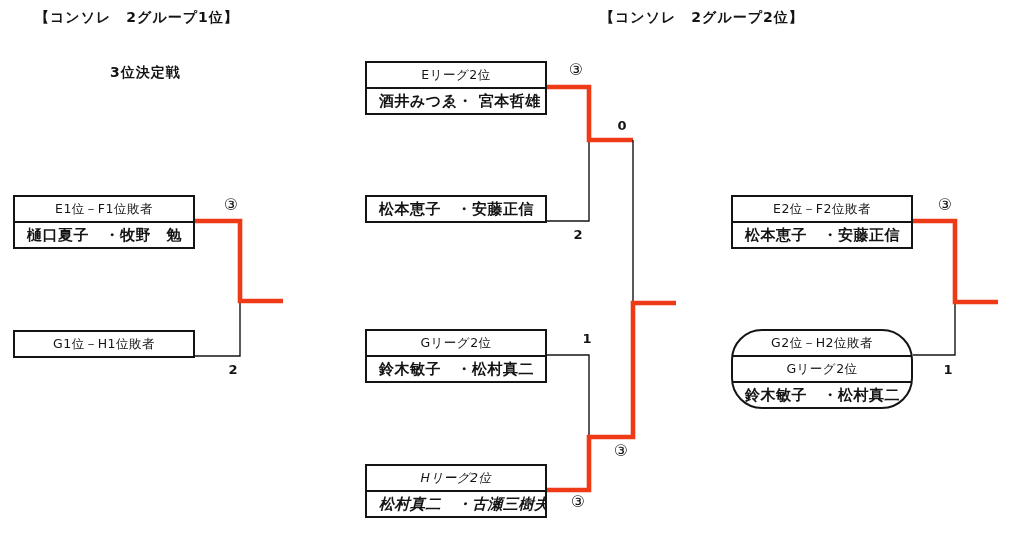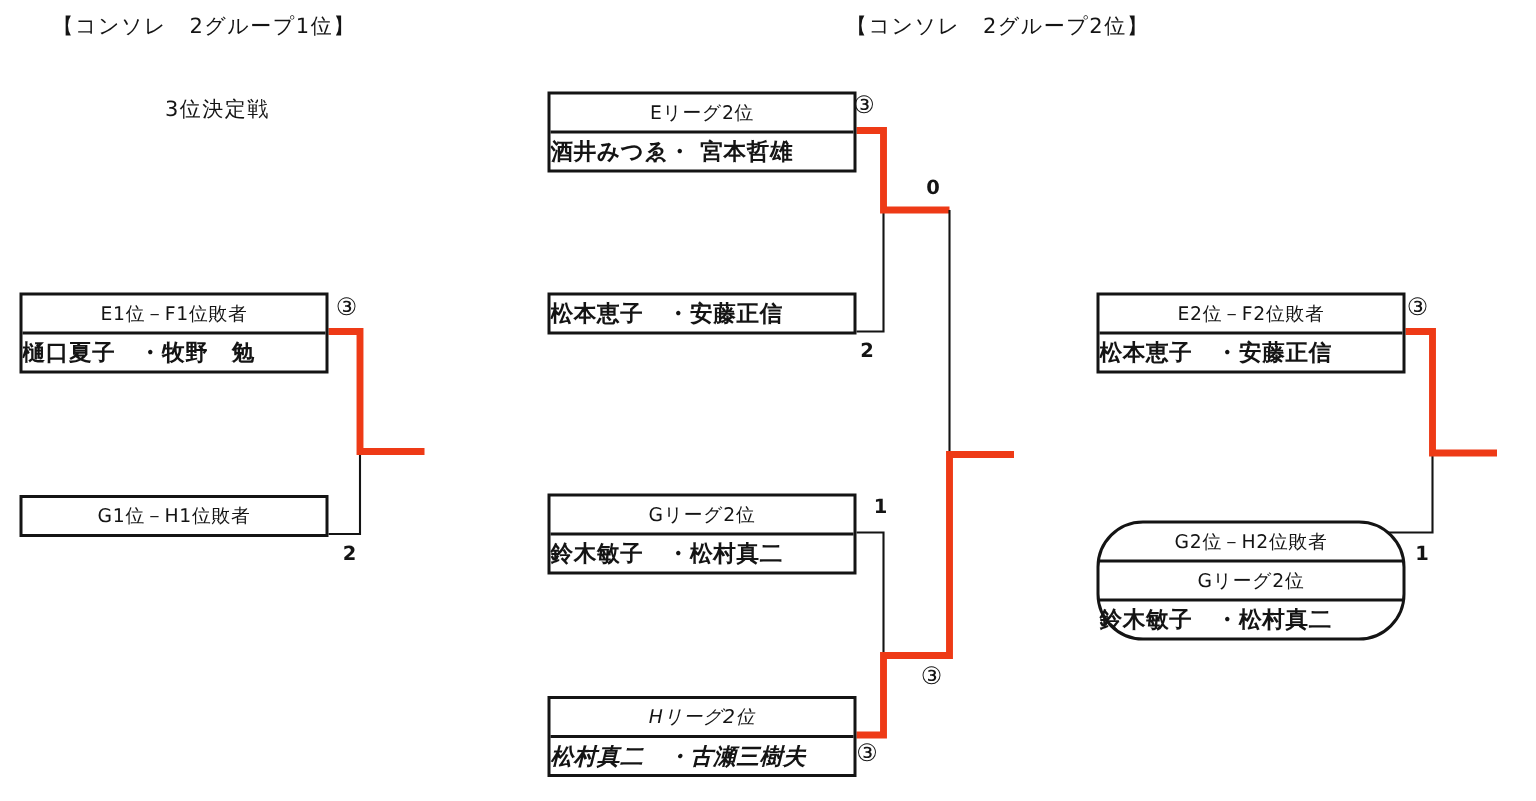--- a/index.html
+++ b/index.html
@@ -15,41 +15,41 @@
     position:relative;
     overflow:hidden;
   }
   .stage{position:absolute;inset:0;width:1024px;height:534px;}
   svg.lines{position:absolute;left:0;top:0;width:1024px;height:534px;}
   .line-black{fill:none;stroke:var(--ink);stroke-width:1.4;}
   .line-red{fill:none;stroke:var(--accent);stroke-width:4.6;}
 
   .title{
     position:absolute;
-    font-size:14px;font-weight:normal;
+    font-size:14px;font-weight:bold;
     letter-spacing:1px;white-space:nowrap;
   }
   .box{
-    position:absolute;width:206px;
+    position:absolute;width:182px;
     border:2px solid var(--ink);
     background:#fff;box-sizing:border-box;
   }
   .row{
     height:24px;line-height:24px;
     overflow:hidden;white-space:nowrap;
     box-sizing:content-box;
   }
   .row + .row{border-top:2px solid var(--ink);}
   .row.header{
     text-align:center;font-size:12.5px;
     letter-spacing:0.5px;
   }
   .row.names{
     font-size:15px;font-weight:bold;
-    padding-left:0;letter-spacing:0.5px;
+    padding-left:12px;letter-spacing:0.5px;
   }
   .score{
     position:absolute;width:22px;text-align:center;
     font-size:13px;font-weight:bold;white-space:nowrap;
   }
   .score.circled{font-size:16px;font-weight:normal;line-height:16px;}
 </style>
 </head>
 <body style="background: rgb(255, 255, 255);">
 
@@ -68,21 +68,21 @@
     <path class="line-black" d="M633 140 V303"></path>
 
     <path class="line-red" d="M546 490 H589 V437 H633 V303 H676"></path>
 
     <path class="line-black" d="M913 355 H955 V302"></path>
     <path class="line-red" d="M913 221 H955 V302 H998"></path>
   </svg>
 
   <div class="title" style="left:35px;top:9px;">【コンソレ　2グループ1位】</div>
   <div class="title" style="left:110px;top:64px;">3位決定戦</div>
-  <div class="title" style="left:564px;top:9px;">【コンソレ　2グループ2位】</div>
+  <div class="title" style="left:600px;top:9px;">【コンソレ　2グループ2位】</div>
 
   <div class="box" style="left:13px;top:195px;">
     <div class="row header">E1位－F1位敗者</div>
     <div class="row names">樋口夏子　・牧野　勉</div>
   </div>
   <div class="box" style="left:13px;top:330px;">
     <div class="row header">G1位－H1位敗者</div>
   </div>
   <span class="score circled" style="left:220px;top:197px;">③</span>
   <span class="score" style="left:222px;top:362px;">2</span>
@@ -106,21 +106,21 @@
   <span class="score" style="left:567px;top:227px;">2</span>
   <span class="score" style="left:576px;top:331px;">1</span>
   <span class="score circled" style="left:567px;top:494px;">③</span>
   <span class="score" style="left:611px;top:118px;">0</span>
   <span class="score circled" style="left:610px;top:443px;">③</span>
 
   <div class="box" style="left:731px;top:195px;">
     <div class="row header">E2位－F2位敗者</div>
     <div class="row names">松本恵子　・安藤正信</div>
   </div>
-  <div class="box" style="left:731px;top:347px;border-radius:31px;">
+  <div class="box" style="left:731px;top:329px;border-radius:31px;">
     <div class="row header">G2位－H2位敗者</div>
     <div class="row header">Gリーグ2位</div>
     <div class="row names">鈴木敏子　・松村真二</div>
   </div>
   <span class="score circled" style="left:934px;top:197px;">③</span>
   <span class="score" style="left:937px;top:362px;">1</span>
 
 </div>
 
 </body></html>

